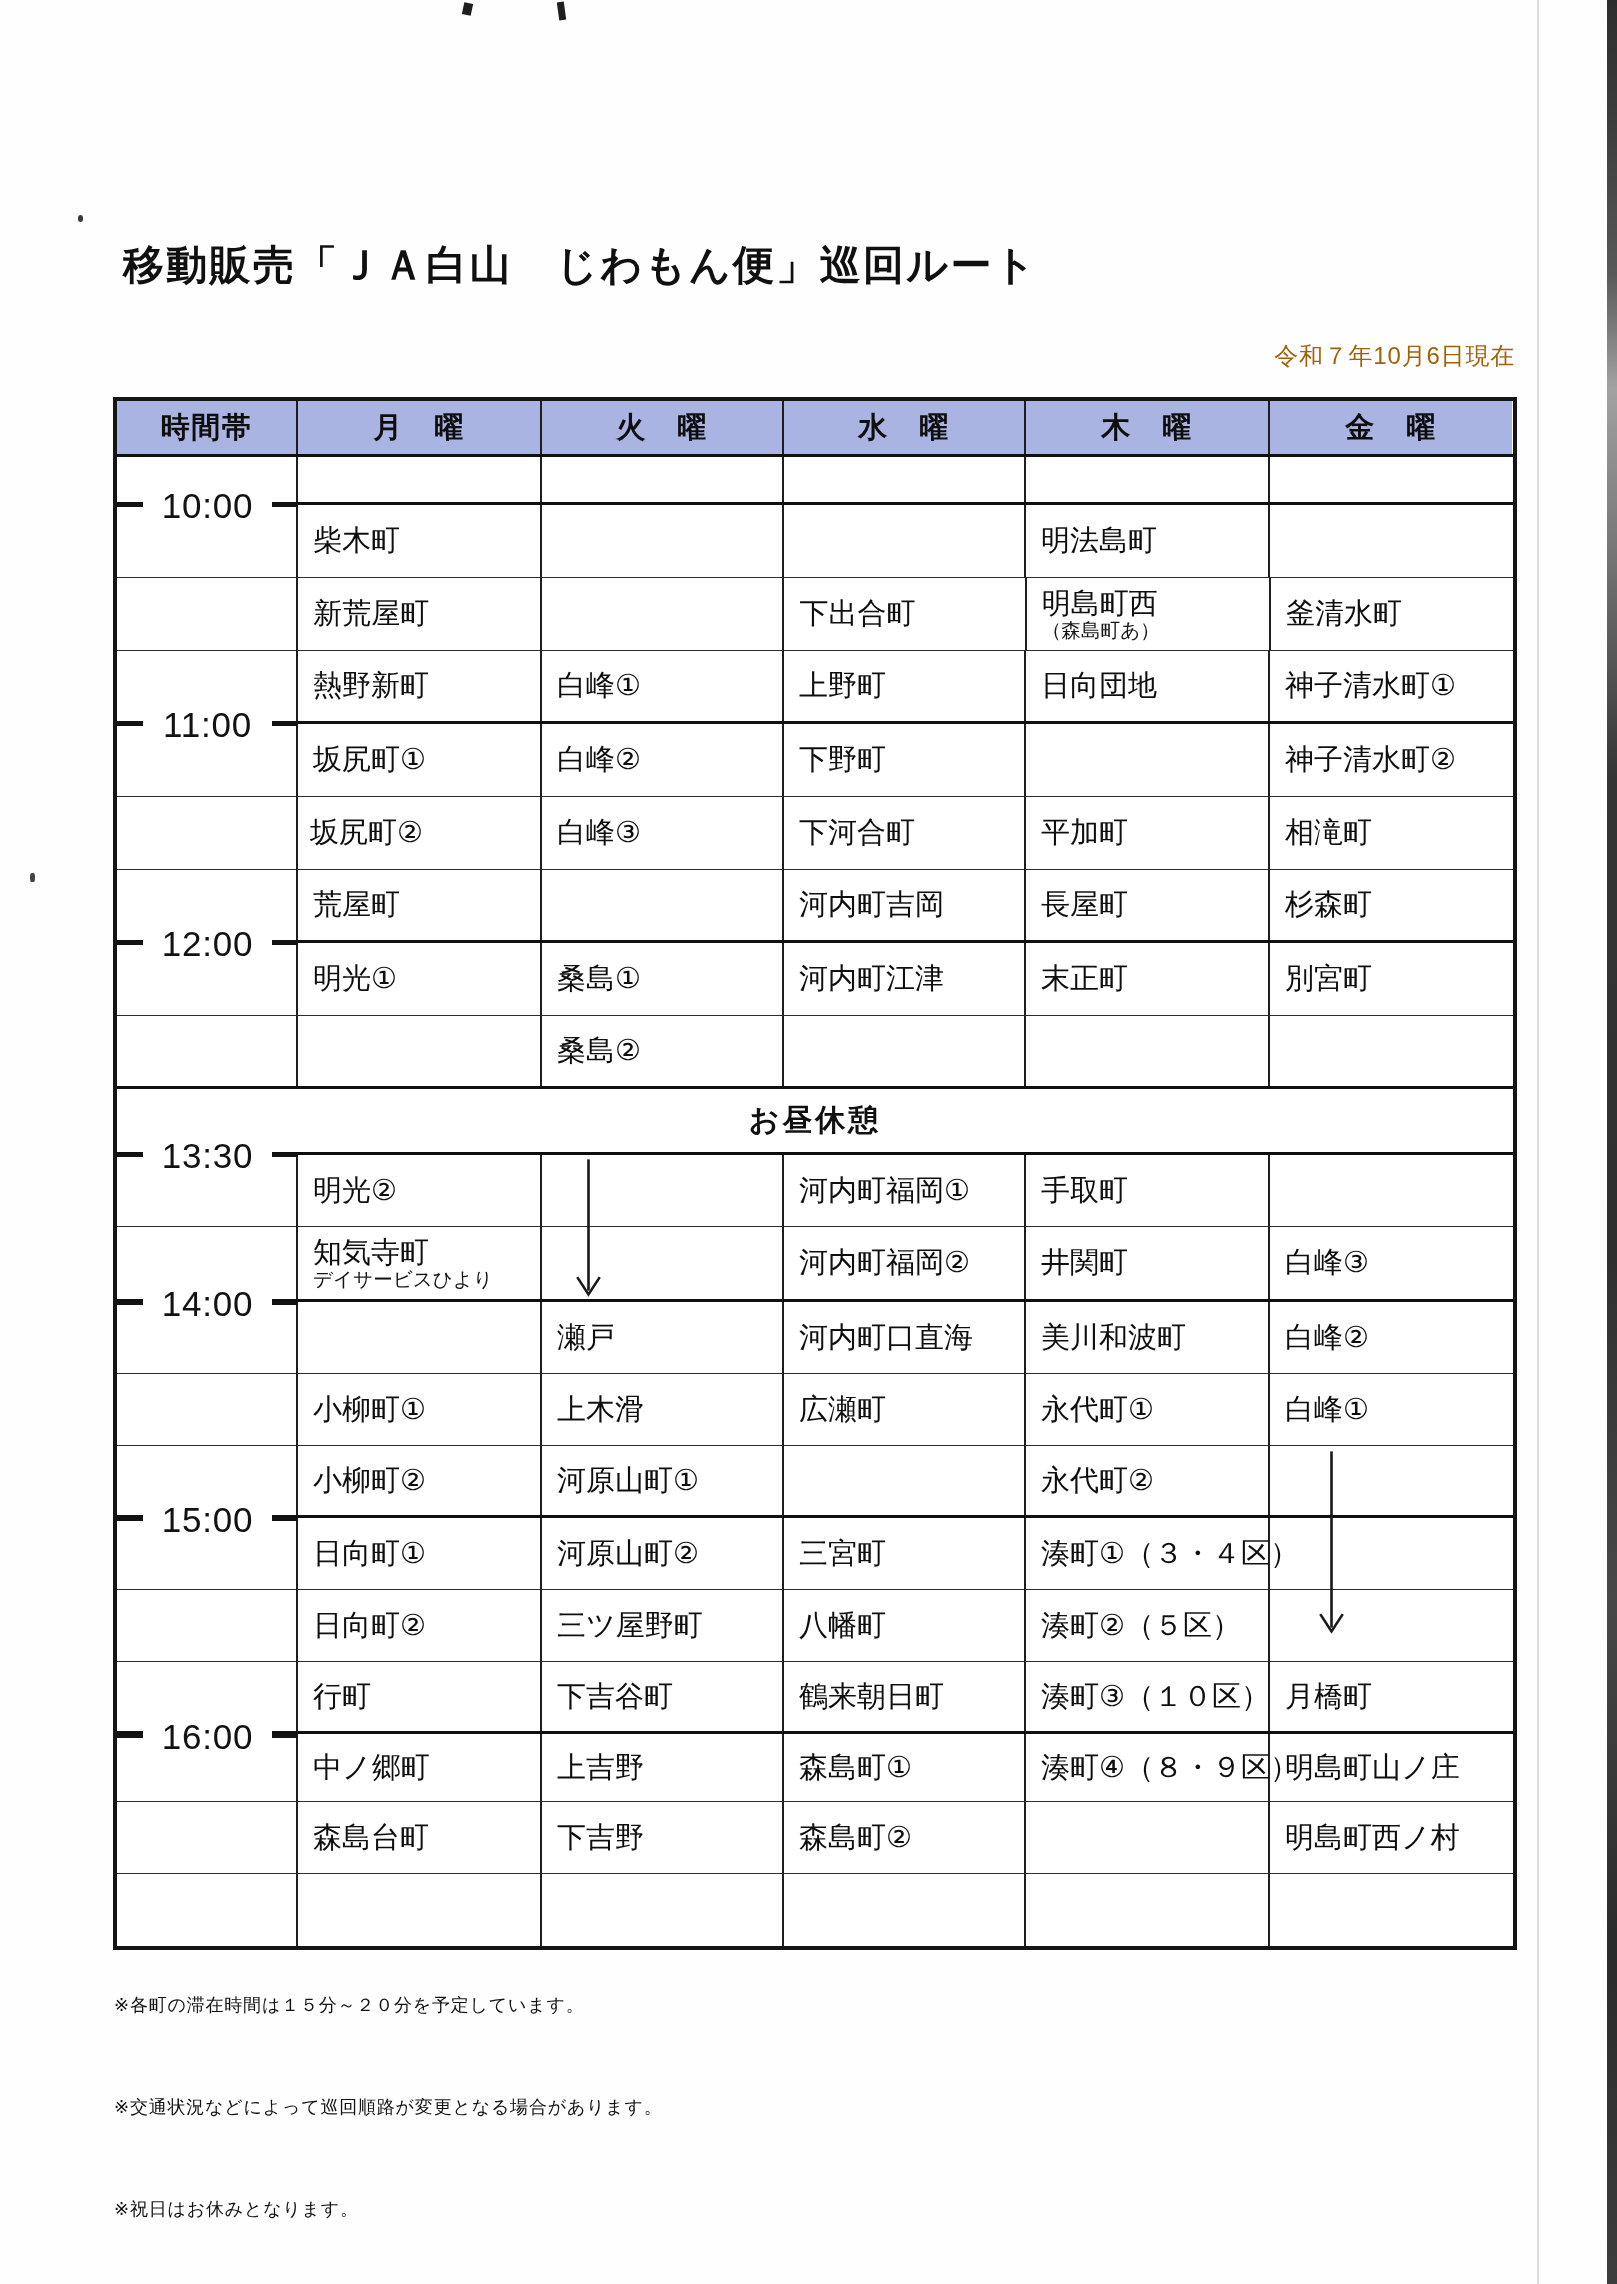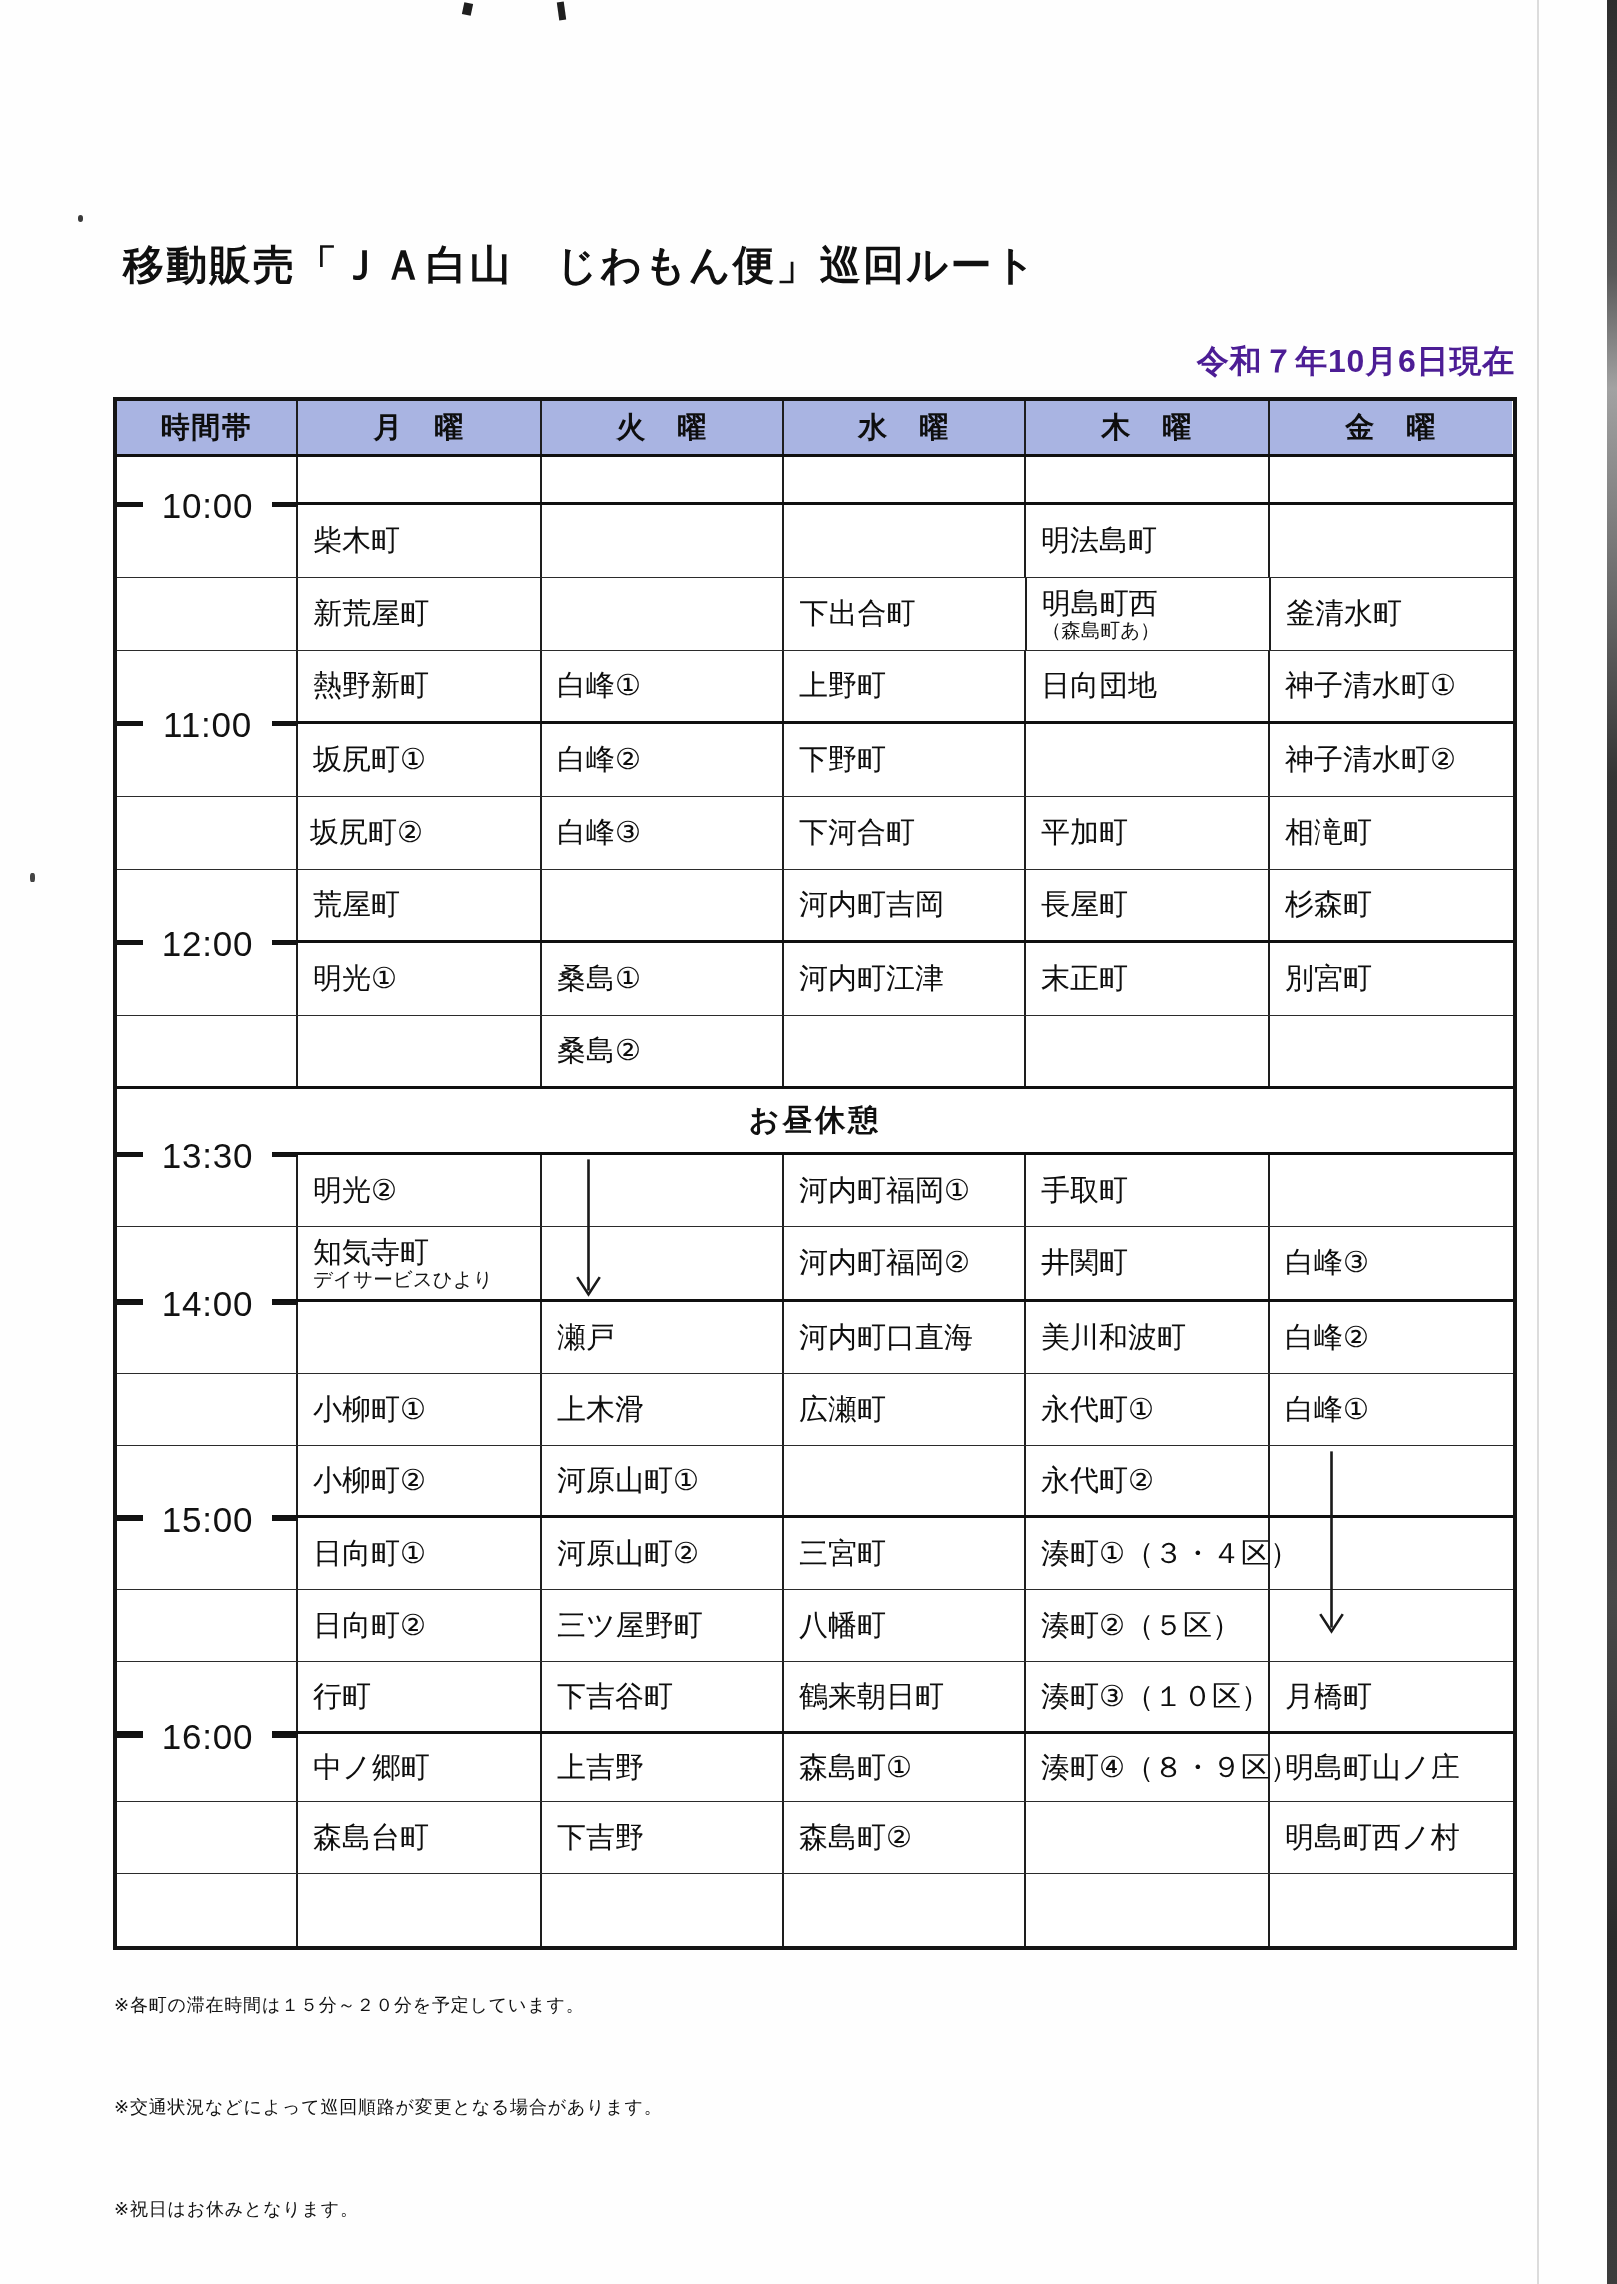--- a/index.html
+++ b/index.html
@@ -6,21 +6,21 @@
   .page{
     position:relative; width:1617px; height:2284px; background:#fefefe;
     font-family:"Liberation Sans","DejaVu Sans",sans-serif; color:#0f0f0f; overflow:hidden;
   }
   .page-title{
     position:absolute; left:123px; top:238px; margin:0;
     font-size:41px; font-weight:700; letter-spacing:2.3px; color:#101010; white-space:nowrap;
   }
   .as-of{
     position:absolute; right:102px; top:340px;
-    font-size:32px; font-weight:700; color:#4c1d95; letter-spacing:0.8px;
+    font-size:24px; font-weight:400; color:#a16207; letter-spacing:0.8px;
   }
   .route-table{
     position:absolute; left:113px; top:397px; width:1404px;
     border:4.5px solid #151515; background:#ffffff; box-sizing:border-box;
   }
   .row{display:flex; box-sizing:border-box; border-bottom:1.5px solid #2b2b2b; position:relative;}
   .row.header-row{height:56px; border-bottom:3px solid #101010;}
   .row.tb{border-bottom:3px solid #101010;}
   .row.tb2{border-bottom:3.8px solid #0d0d0d;}
   .row.last{border-bottom:none;}

